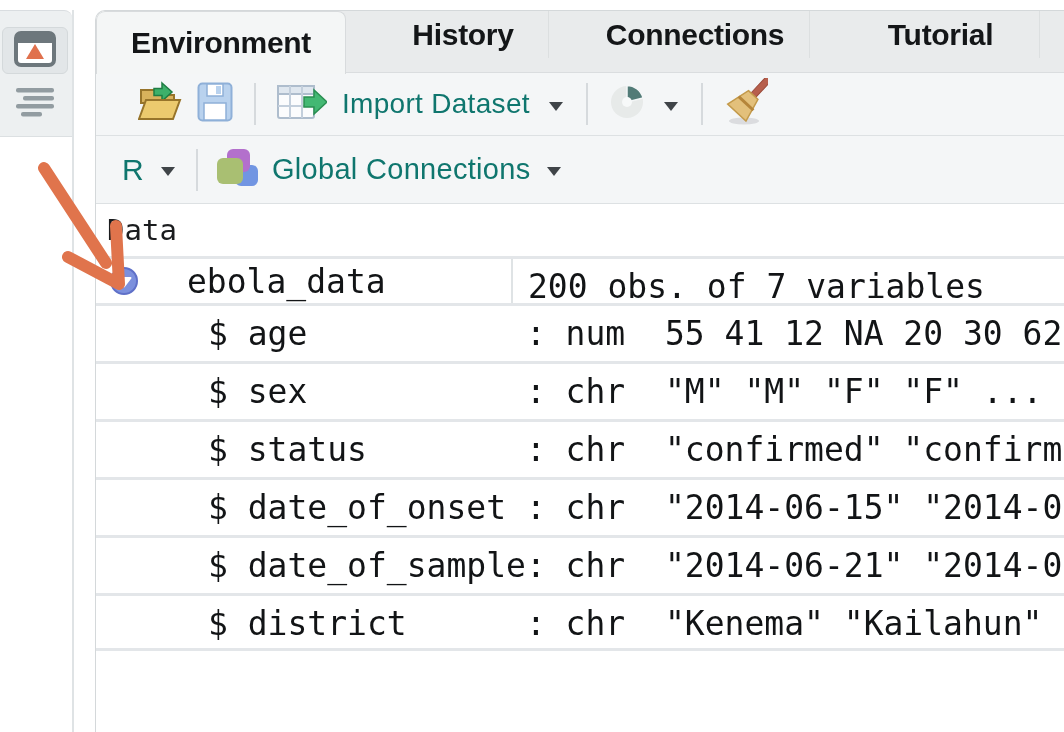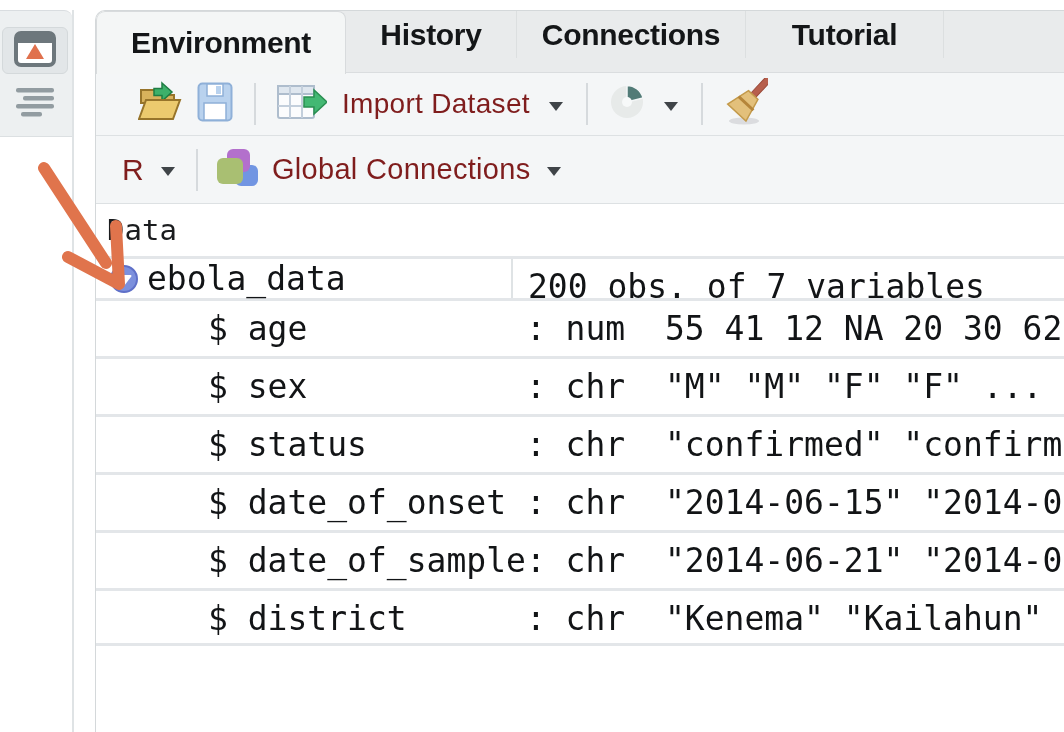--- a/index.html
+++ b/index.html
@@ -16,43 +16,43 @@
               align-items:center; justify-content:center; border-radius:6px; cursor:pointer; }
   .rail-btn.active { top:16px; background:#e2e6e8; border:1px solid #d4d9db; }
   .rail-btn.plain  { top:70px; }
 
   
   .panel { position:absolute; left:95px; top:10px; width:969px; height:722px;
            background:#fff; border-left:1px solid #d4d8da; border-top:1px solid #d4d8da;
            border-radius:10px 0 0 0; overflow:hidden; }
 
   .tabstrip { position:relative; height:62px; background:#e9ebec; display:flex;
-              border-bottom:1px solid #dadddf; border-radius:9px 0 0 0; }
+              border-bottom:1px solid #dadddf; border-radius:9px 0 0 0;gap:32px; }
   .tab { height:47px; display:flex; align-items:center; justify-content:center;
          font-size:30px; font-weight:700; color:#141618; letter-spacing:-0.3px;
          border-right:1px solid #dcdfe0; cursor:pointer; }
   .tab.active { background:#f4f6f6; border:1px solid #d8dbdd; border-bottom:none;
                 border-radius:9px 8px 0 0; height:63px; margin-bottom:-1px; z-index:2; }
 
   .toolbar1 { height:63px; background:#f4f6f7; border-bottom:1px solid #dde1e3;
               display:flex; align-items:center; padding-left:42px; gap:15px; }
   .toolbar2 { height:68px; background:#f4f6f7; border-bottom:1px solid #dde1e3;
               display:flex; align-items:center; padding-left:22px; gap:13px; }
-  .tool-label { font-size:28px; color:#7f1d1d; letter-spacing:0.3px; }
+  .tool-label { font-size:28px; color:#0f766e; letter-spacing:0.3px; }
   .caret { width:0; height:0; border-left:7px solid transparent; border-right:7px solid transparent;
            border-top:9px solid #3f4448; margin:4px 2px 0 4px; }
   .vsep { width:2px; height:42px; background:#d6dadd; margin:0 6px; }
   .toolbtn { display:flex; align-items:center; justify-content:center; cursor:pointer; }
 
   
   .content { background:#fff; }
   .section-row { height:52px; line-height:52px; padding-left:11px;
                  font-family:"DejaVu Sans Mono", monospace; font-size:29px; color:#1a1c1e; }
-  .obj-row { position:relative; height:42px; border-top:3px solid #e3e6e9;
-             display:flex; align-items:center; padding-left:13px; cursor:pointer; }
+  .obj-row { position:relative; height:47px; border-top:3px solid #e3e6e9;
+             display:flex; align-items:center; padding-left:13px; cursor:pointer;gap:40px; }
   .mono { font-family:"DejaVu Sans Mono", monospace; font-size:33px; color:#121416; white-space:pre; }
   .obj-name { margin-left:8px; }
   .col-divider { position:absolute; left:415px; top:0; bottom:0; width:2px; background:#dfe3e5; }
   .obj-summary { position:absolute; left:432px; top:0; height:55px; line-height:55px; }
   .field-row { height:58px; line-height:55px; border-top:3px solid #e3e6e9;
                padding-left:112px; overflow:hidden; }
   .field-row:last-child { border-bottom:3px solid #e3e6e9; }
 
   .arrow-overlay { position:absolute; left:0; top:0; width:1064px; height:732px;
                    pointer-events:none; z-index:50; }

